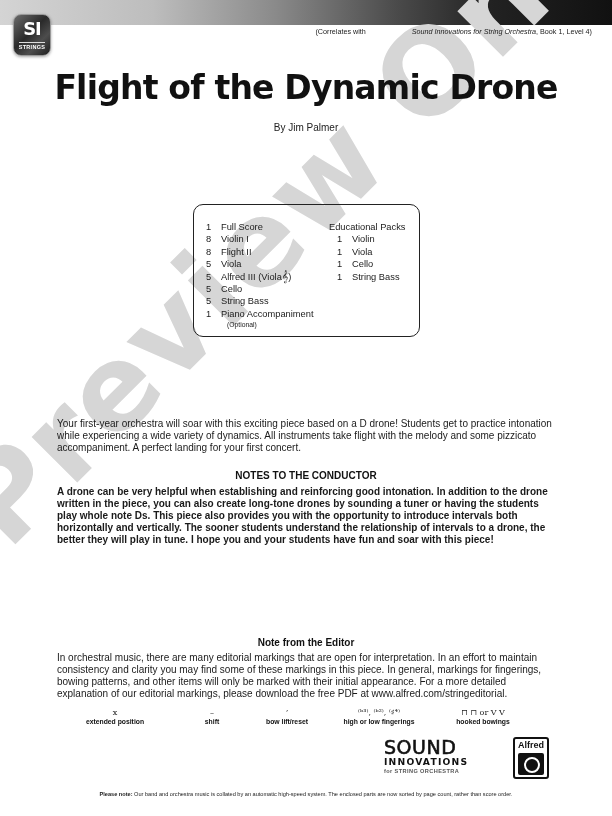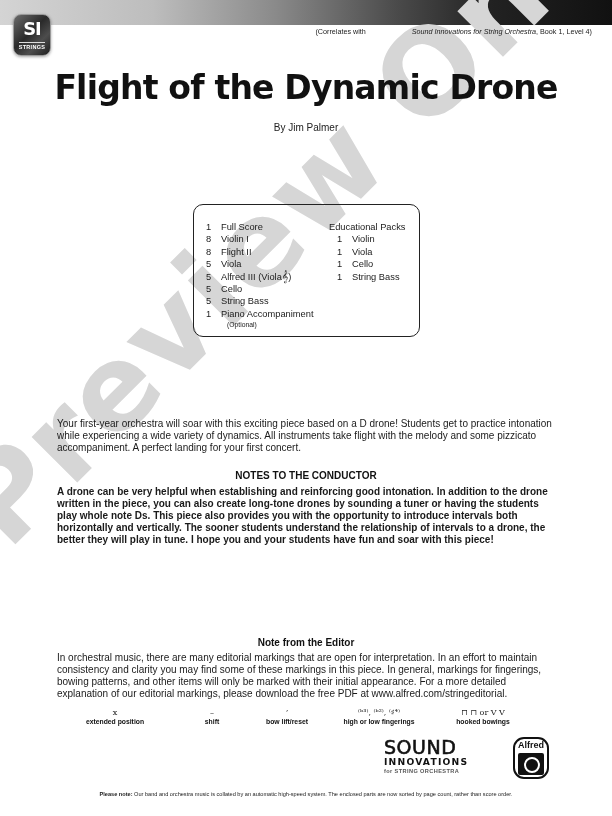--- a/index.html
+++ b/index.html
@@ -102,21 +102,21 @@
   .mark .glyph { font-family: "DejaVu Serif", serif; font-size: 8px; line-height: 9px; height: 10px; color: #222; }
   .mark .lbl { font-size: 6.8px; font-weight: bold; color: #111; white-space: nowrap; }
 
   
   .sound-logo { position: absolute; left: 384px; top: 738px; width: 108px; }
   .sound-logo .s1 { font-family: "DejaVu Sans", sans-serif; font-size: 19px; font-weight: normal; letter-spacing: 0.5px; color: #111; line-height: 18px; -webkit-text-stroke: 0.6px #111; }
   .sound-logo .s2 { font-family: "DejaVu Sans", sans-serif; font-size: 9.2px; font-weight: bold; letter-spacing: 1.2px; color: #111; line-height: 11px; }
   .sound-logo .s3 { font-size: 5.6px; font-weight: bold; color: #555; letter-spacing: 0.4px; line-height: 9px; }
   .alfred-logo {
     position: absolute; left: 513px; top: 737px; width: 36px; height: 42px;
-    border: 2px solid #111; border-radius: 11px; background: #fff;
+    border: 2px solid #111; border-radius: 3px; background: #fff;
   }
   .alfred-logo .a-text { font-size: 9px; font-weight: bold; text-align: center; line-height: 11px; margin-top: 1px; color: #111; }
   .alfred-logo .a-mark { position: absolute; left: 3px; top: 14px; width: 26px; height: 22px; background: #111; border-radius: 2px; }
   .alfred-logo .a-mark::after {
     content: ""; position: absolute; left: 6px; top: 4px; width: 12px; height: 12px;
     border: 2px solid #fff; border-radius: 50%;
   }
 
   .footer-note {
     position: absolute; left: 0; top: 791px; width: 612px; text-align: center;

